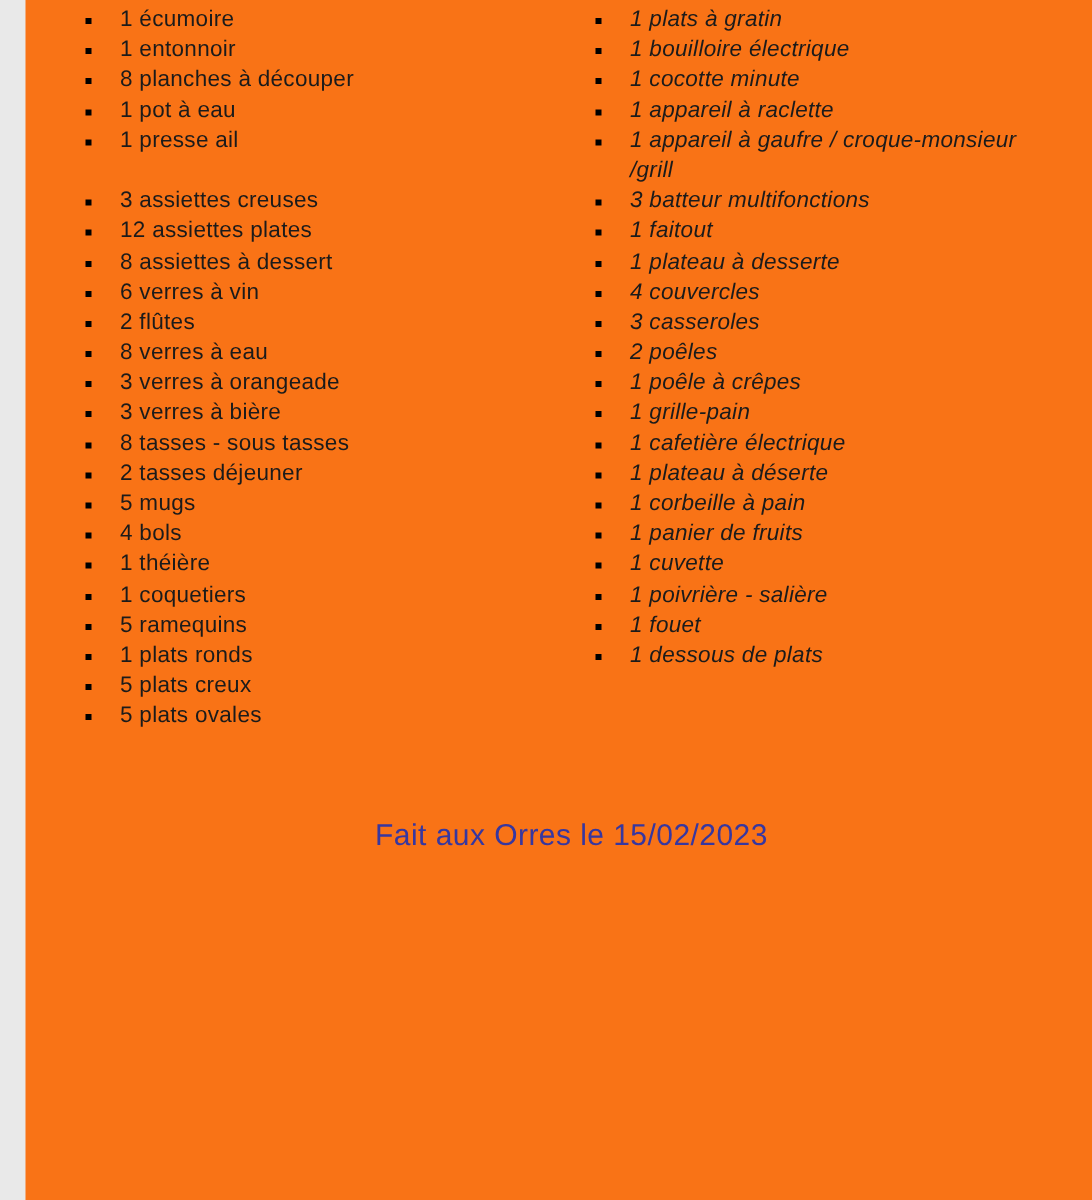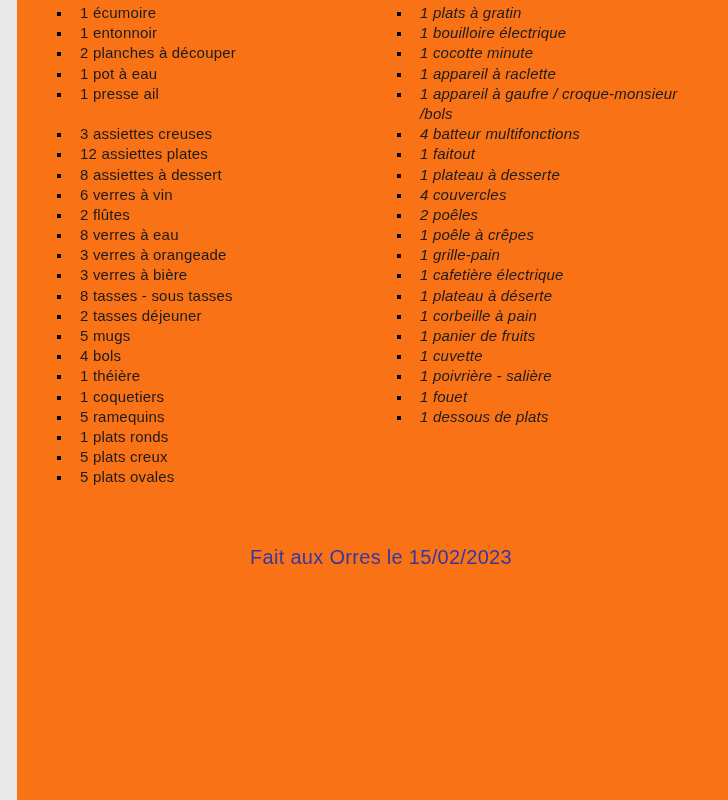--- a/index.html
+++ b/index.html
@@ -62,21 +62,21 @@
         <div class="row">
           <span class="bullet"></span>
           <span class="txt">1 écumoire</span>
         </div>
         <div class="row">
           <span class="bullet"></span>
           <span class="txt">1 entonnoir</span>
         </div>
         <div class="row">
           <span class="bullet"></span>
-          <span class="txt">2 planches à découper</span>
+          <span class="txt">8 planches à découper</span>
         </div>
         <div class="row">
           <span class="bullet"></span>
           <span class="txt">1 pot à eau</span>
         </div>
         <div class="row">
           <span class="bullet"></span>
           <span class="txt">1 presse ail</span>
         </div>
       </div>
@@ -172,37 +172,41 @@
         <div class="row">
           <span class="bullet"></span>
           <span class="txt">1 appareil à raclette</span>
         </div>
         <div class="row">
           <span class="bullet"></span>
           <span class="txt">1 appareil à gaufre / croque-monsieur</span>
         </div>
         <div class="row">
           <span class="bullet hidden"></span>
-          <span class="txt">/bols</span>
-        </div>
-        <div class="row">
-          <span class="bullet"></span>
-          <span class="txt">4 batteur multifonctions</span>
+          <span class="txt">/grill</span>
+        </div>
+        <div class="row">
+          <span class="bullet"></span>
+          <span class="txt">3 batteur multifonctions</span>
         </div>
         <div class="row">
           <span class="bullet"></span>
           <span class="txt">1 faitout</span>
         </div>
         <div class="row">
           <span class="bullet"></span>
           <span class="txt">1 plateau à desserte</span>
         </div>
         <div class="row">
           <span class="bullet"></span>
           <span class="txt">4 couvercles</span>
+        </div>
+        <div class="row">
+          <span class="bullet"></span>
+          <span class="txt">3 casseroles</span>
         </div>
         <div class="row">
           <span class="bullet"></span>
           <span class="txt">2 poêles</span>
         </div>
         <div class="row">
           <span class="bullet"></span>
           <span class="txt">1 poêle à crêpes</span>
         </div>
         <div class="row">

